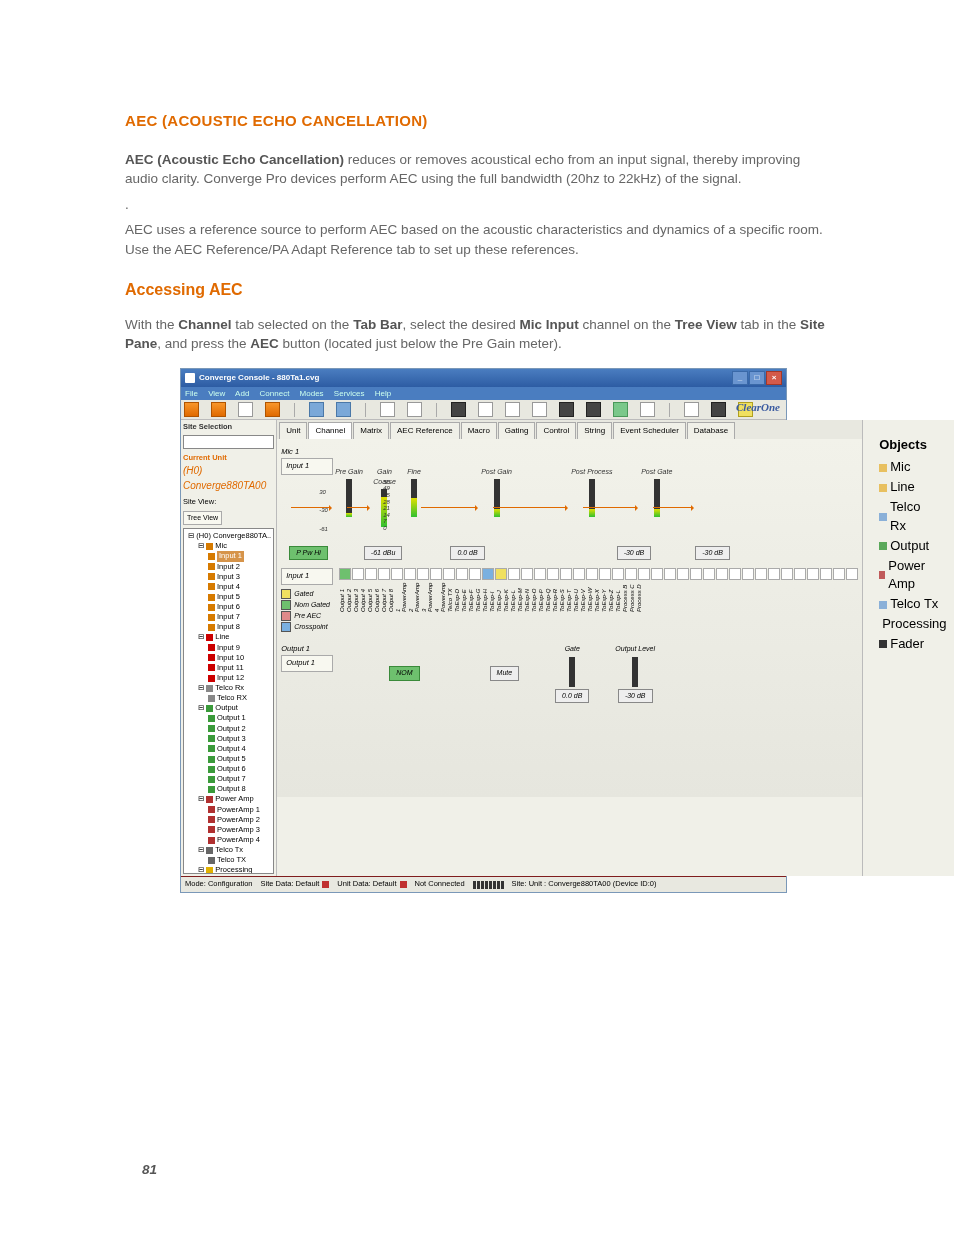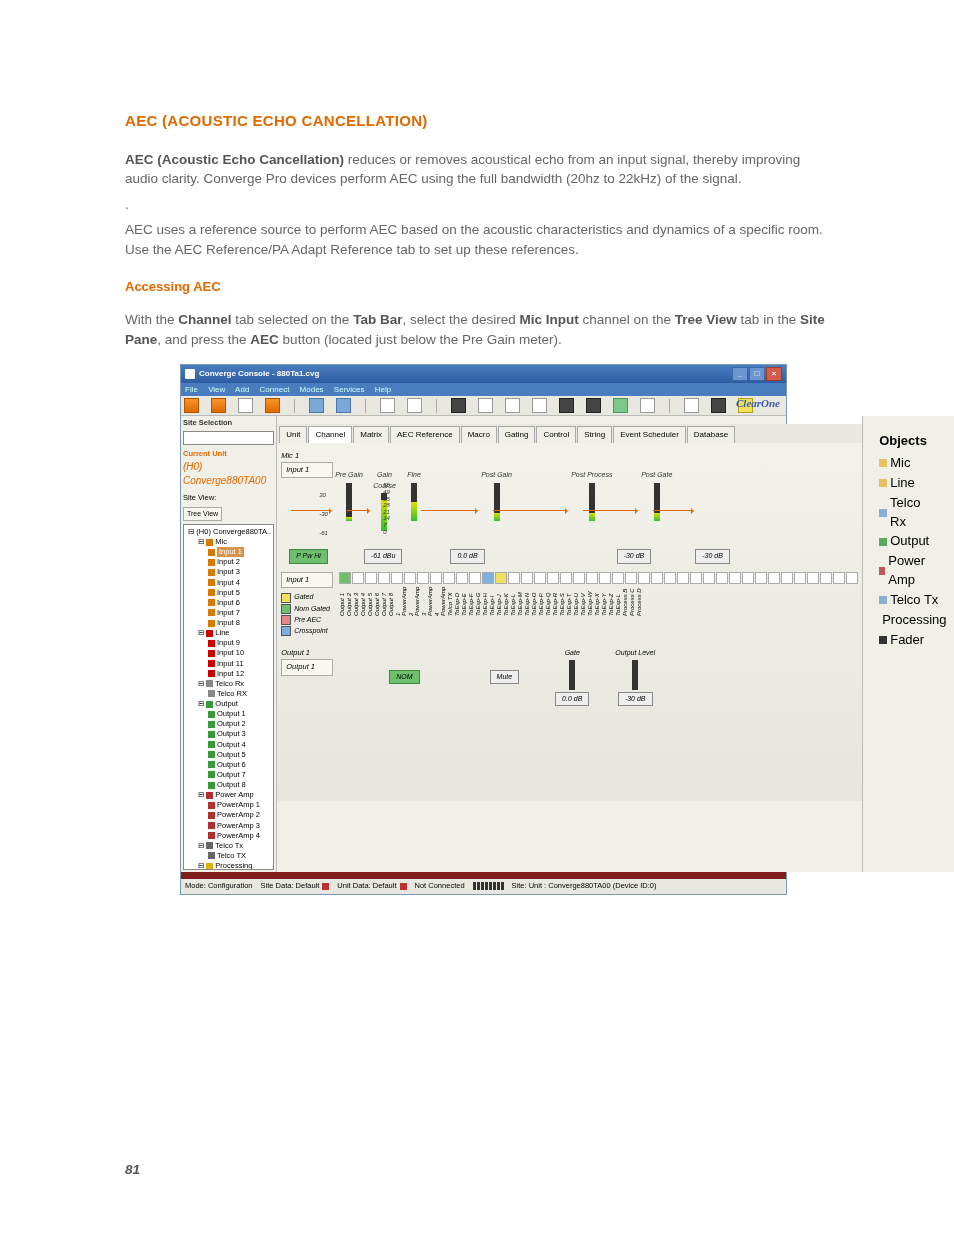--- a/index.html
+++ b/index.html
@@ -21,28 +21,28 @@
   h1.section-title {
     color: #e06a00;
     font-weight: bold;
     font-size: 15px;
     letter-spacing: 0.3px;
     margin: 0 0 18px 0;
   }
   h2.sub-title {
     color: #e06a00;
     font-weight: bold;
-    font-size: 13px;
+    font-size: 16px;
     margin: 18px 0 14px 0;
   }
   p.body-text { margin: 0 0 6px 0; }
   .bold { color: #555; font-weight: bold; }
   .page-number {
     position: absolute;
-    left: 125px;
+    left: 142px;
     bottom: 55px;
     font-style: italic;
     font-weight: bold;
     color: #555;
     font-size: 13.5px;
   }
   .screenshot {
     margin: 14px 0 18px 55px;
     width: 605px;
     border: 1px solid #7a98b8;
@@ -92,21 +92,21 @@
   .tree .ic.mic { background:#d67a00; }
   .tree .ic.line { background:#c00; }
   .tree .ic.out { background:#3a9a3a; }
   .tree .ic.pa { background:#b03030; }
   .tree .ic.tr { background:#888; }
   .tree .ic.proc { background:#e0b000; }
   .tree .ic.tx { background:#666; }
   .tree .selected { background:#d6944a; color:#fff; padding:0 2px; }
 
   .ss-main { flex:1; display:flex; }
-  .ss-center { flex:1; background:#f0f0e8;margin-top:8px; }
+  .ss-center { flex:1; background:#f0f0e8; }
   .ss-tabs { display:flex; background:#e8e8e0; padding:2px 2px 0 2px; gap:1px; font-size:8px; }
   .ss-tabs .tab { background:#f0f0e8; border:1px solid #aaa; border-bottom:none; padding:2px 6px; cursor:default; }
   .ss-tabs .tab.active { background:#fff; }
   .ss-canvas { background:#f0f0e8 linear-gradient(#f2f2ea,#e6e6de); padding:4px; height:350px; position:relative;font-style:italic; }
   .chain { position:relative; height:65px; margin:4px 0 6px 0; }
   .chain .stage { position:absolute; text-align:center; }
   .chain .stage .lbl { font-size:7px; color:#333; }
   .chain .meter { width:6px; height:38px; background:#333; margin:2px auto; display:flex; flex-direction:column-reverse; }
   .chain .meter .lev { background:linear-gradient(to top,#30c030,#e0e000); height:60%; }
   .chain .ticks { position:absolute; top:10px; font-size:6px; color:#333; line-height:1.1; }
@@ -122,21 +122,21 @@
   .matrix-strip { display:flex; gap:1px; font-size:6px; margin-top:4px; }
   .matrix-strip .cell { width:10px; height:10px; background:#fff; border:1px solid #aaa; }
   .matrix-strip .cell.green { background:#6ec06e; }
   .matrix-strip .cell.blue { background:#7ab0e0; }
   .matrix-strip .cell.yellow { background:#f0e060; }
   .matrix-strip .hdr { writing-mode:vertical-lr; transform:rotate(180deg); font-size:6px; height:28px; line-height:1; }
   .ss-right { width:60px; background:#f0f0e8; border-left:1px solid #bbb; padding:16px; font-size:13px; }
   .ss-right .hdr { font-weight:bold; margin-bottom:3px; }
   .ss-right .obj { display:flex; align-items:center; gap:3px; margin:1px 0; }
   .ss-right .osw { width:8px; height:8px; }
-  .ss-status { background:#e8e8e0; border-top:7px solid #7f1d1d; padding:2px 4px; font-size:7.5px; display:flex; align-items:center; gap:8px; }
+  .ss-status { background:#e8e8e0; border-top:1px solid #7f1d1d; padding:2px 4px; font-size:7.5px; display:flex; align-items:center; gap:8px; }
   .ss-status .seg { display:flex; align-items:center; gap:3px; }
   .ss-status .ind { width:7px; height:7px; background:#c03030; }
   .ss-status .bars { display:flex; gap:1px; }
   .ss-status .bars span { width:3px; height:8px; background:#333; }
   .logo { position:absolute; top:0; right:6px; font-weight:bold; font-style:italic; color:#3a5aa0; font-size:11px; font-family: Georgia, serif; }
 </style>
 </head>
 <body>
 
 <div class="page">

